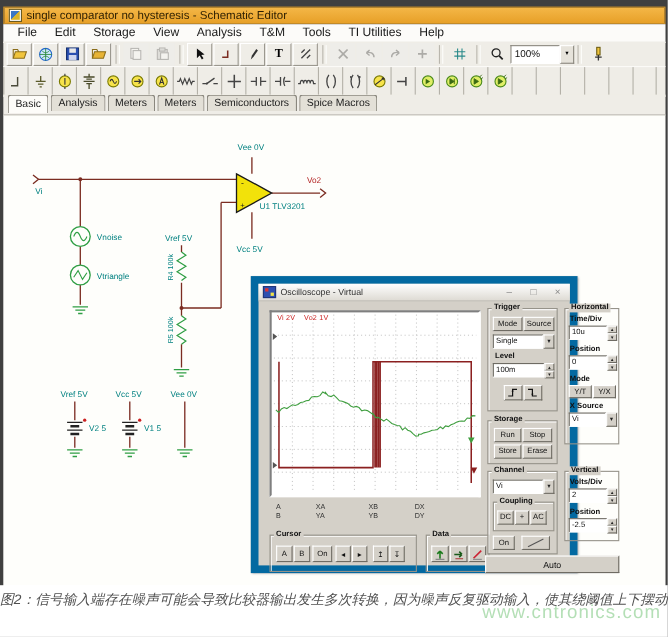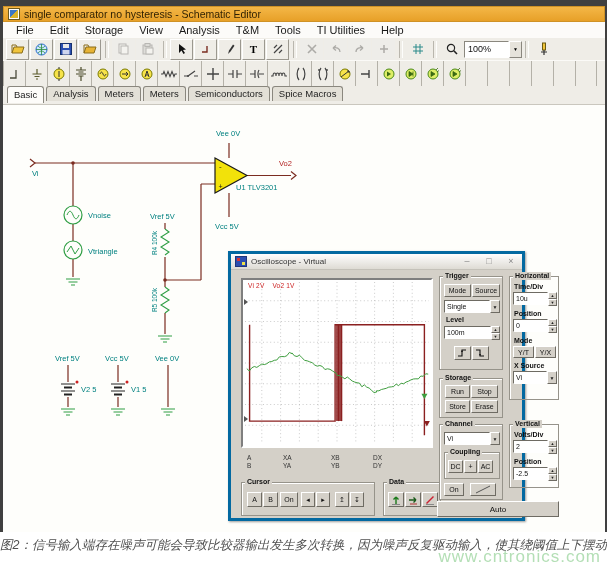--- a/index.html
+++ b/index.html
@@ -47,21 +47,21 @@
     padding:1px 6px 1px 6px;margin-right:2px;height:12px;line-height:12px}
   .tab.active{background:#fdfcf9;height:14px;line-height:14px}
 
   
   .canvas{position:absolute;left:3px;top:104px;right:2px;height:428px;background:#fefefb;
     border-top:1px solid #cac7be}
   .schematic{position:absolute;left:0;top:0}
 
   
   .scope{position:absolute;left:225px;top:146px;width:297px;height:270px;background:#d4d0c8;
-    border:3px solid #0369a1;box-shadow:1px 1px 2px rgba(60,60,60,.5);box-sizing:border-box}
+    border:7px solid #0369a1;box-shadow:1px 1px 2px rgba(60,60,60,.5);box-sizing:border-box}
   .scope-title{position:absolute;left:0;top:0;right:0;height:15px;
     background:linear-gradient(#fefefe,#dedbd4);display:flex;align-items:center;padding:0 4px;
     border-bottom:1px solid #c4c1b9}
   .scope-title-icon{width:10px;height:9px;margin-right:4px;background:#2d4fb0;position:relative;border:1px solid #20367a}
   .scope-title-icon:before{content:"";position:absolute;left:1px;top:1px;width:3px;height:3px;background:#d33}
   .scope-title-icon:after{content:"";position:absolute;right:1px;bottom:1px;width:3px;height:3px;background:#efe24a}
   .scope-title-text{font-size:8px;color:#333}
   .win-btn{font-size:9px;color:#8a8a8a;width:14px;text-align:center;line-height:12px}
   .scope-win-btns{position:absolute;right:4px;top:1px;display:flex;gap:8px}
 

